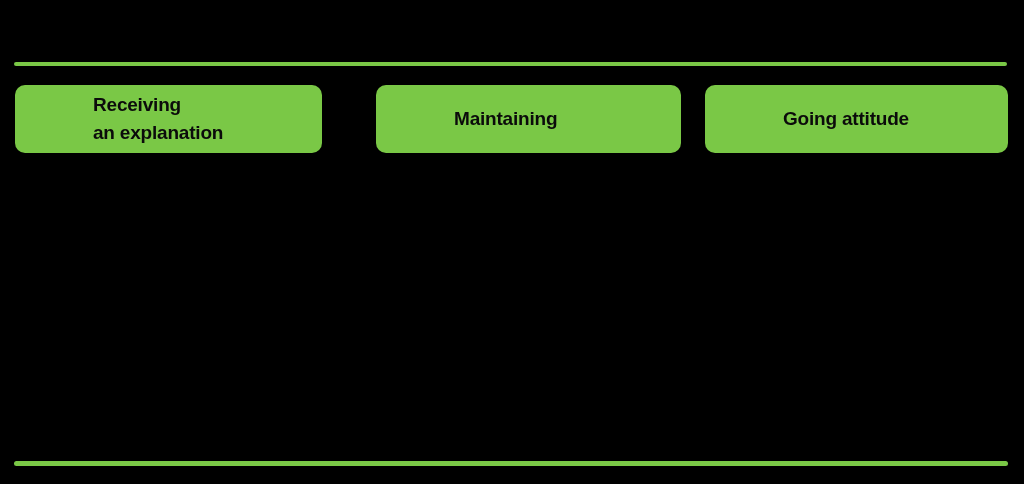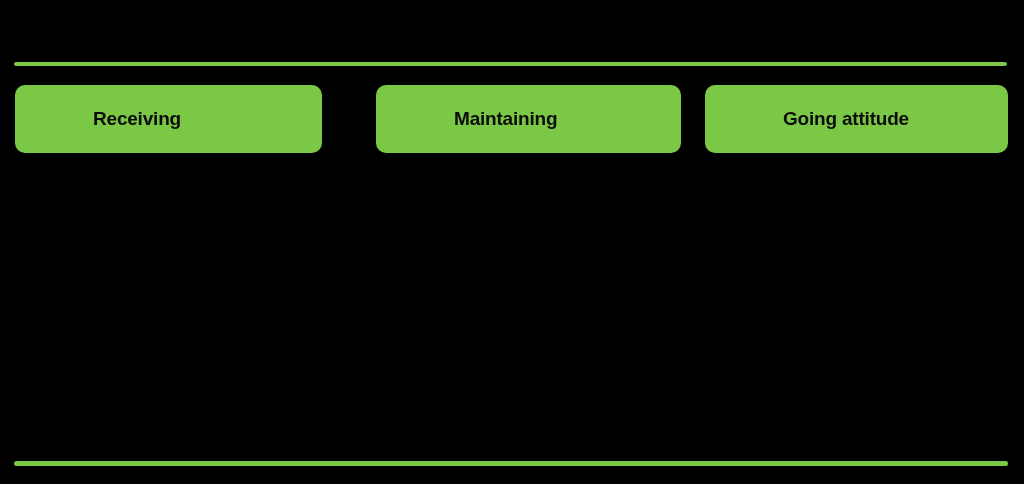--- a/index.html
+++ b/index.html
@@ -59,20 +59,21 @@
 </style>
 </head>
 <body>
 
 <div class="stage">
 
   <div class="divider divider-top"></div>
 
   <div class="pill pill-1">
     <span class="line">Receiving</span>
+    <span class="line">an explanation</span>
   </div>
 
   <div class="pill pill-2">
     <span class="line">Maintaining</span>
   </div>
 
   <div class="pill pill-3">
     <span class="line">Going attitude</span>
   </div>
 

